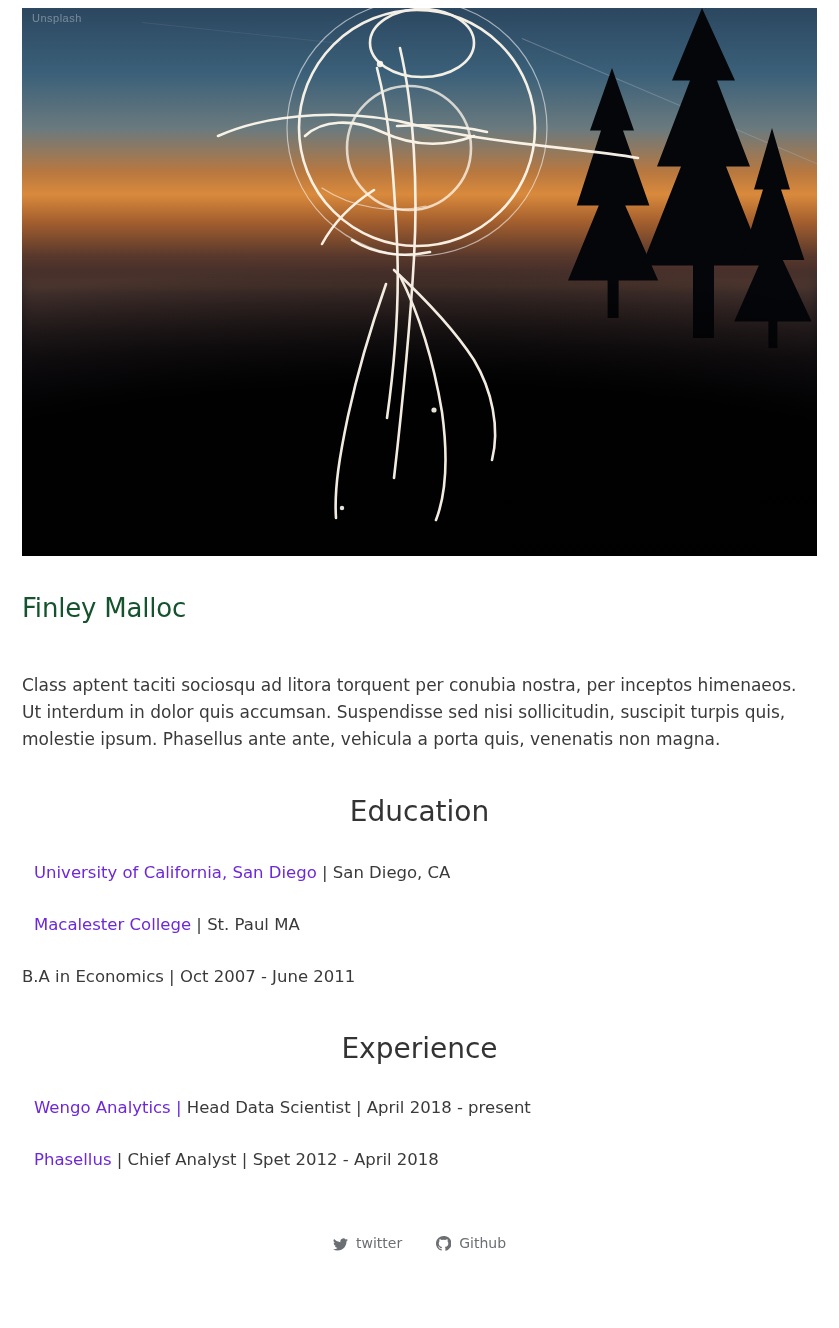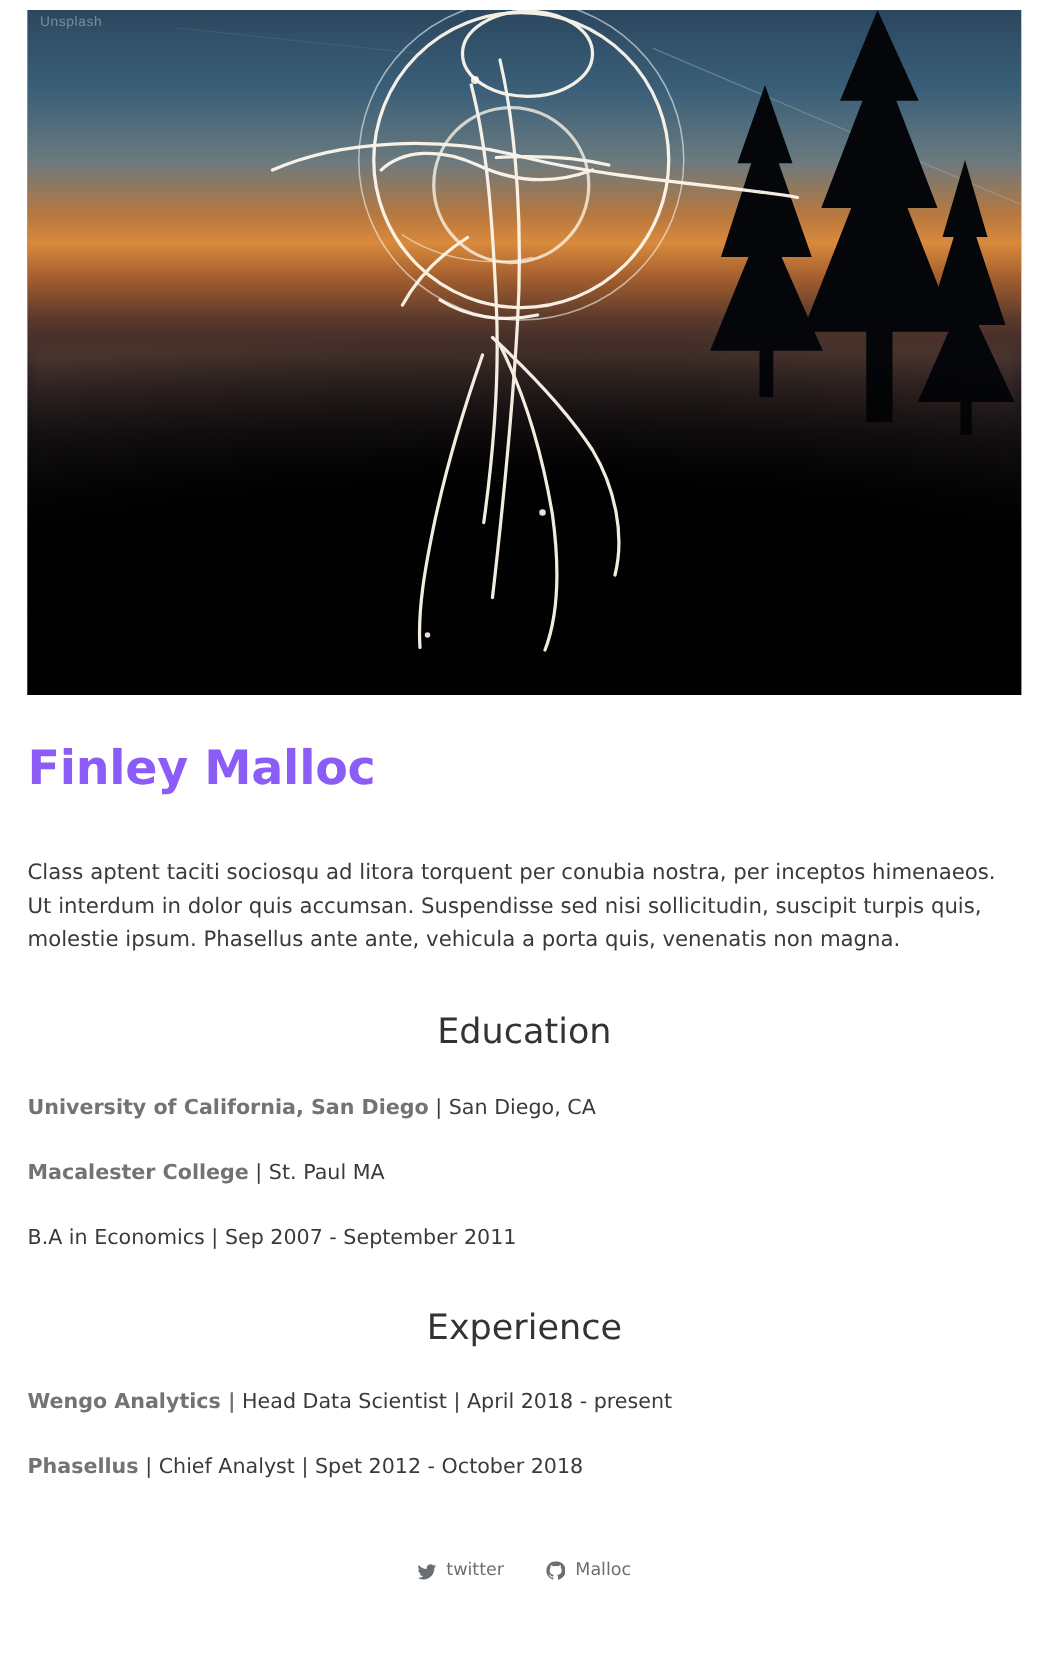--- a/index.html
+++ b/index.html
@@ -96,24 +96,24 @@
     letter-spacing: .5px;
     font-family: "Liberation Sans", sans-serif;
   }
 
   .content {
     padding: 0 22px;
     box-sizing: border-box;
   }
   h1.name {
     font-family: "DejaVu Sans", sans-serif;
-    font-weight: 700;
-    font-size: 38px;
+    font-weight: 400;
+    font-size: 26px;
     line-height: 1.1;
-    color: #8b5cf6;
+    color: #14532d;
     margin: 38px 0 0 0;
     letter-spacing: -0.2px;
   }
   p.bio {
     font-size: 17px;
     line-height: 27px;
     color: #3a3a3a;
     margin: 49px 0 0 0;
     max-width: 800px;
   }
@@ -124,21 +124,21 @@
     color: #333333;
     margin: 42px 0 0 0;
     text-align: center;
   }
   .line {
     font-size: 16.5px;
     line-height: 26px;
     color: #3a3a3a;
     margin: 26px 0 0 0;
   }
-  .line b { font-weight: 700; color: #737373; }
+  .line b { font-weight: 400; color: #6d28d9; margin-left: 12px; }
   .edu-block .line:first-child { margin-top: 32px; }
   .exp-block .line:first-child { margin-top: 30px; }
 
   .footer {
     margin-top: 62px;
     padding-bottom: 30px;
     display: flex;
     justify-content: center;
     align-items: center;
     gap: 34px;
@@ -208,47 +208,47 @@
 
     <h2 class="section">Education</h2>
 
     <div class="edu-block">
       <div class="line">
         <b>University of California, San Diego</b><span> | San Diego, CA</span>
       </div>
       <div class="line">
         <b>Macalester College</b><span> | St. Paul MA</span>
       </div>
-      <div class="line">B.A in Economics | Sep 2007 - September 2011</div>
+      <div class="line">B.A in Economics | Oct 2007 - June 2011</div>
     </div>
 
     <h2 class="section">Experience</h2>
 
     <div class="exp-block">
       <div class="line">
         <b>Wengo Analytics |</b><span> Head Data Scientist | April 2018 - present</span>
       </div>
       <div class="line">
-        <b>Phasellus</b><span> | Chief Analyst | Spet 2012 - October 2018</span>
+        <b>Phasellus</b><span> | Chief Analyst | Spet 2012 - April 2018</span>
       </div>
     </div>
 
     <div class="footer">
       <a class="social" href="#">
         <span>
           <svg width="15" height="13" viewBox="0 0 16 13" xmlns="http://www.w3.org/2000/svg">
             <path fill="#6b6f73" d="M16 1.54a6.5 6.5 0 0 1-1.89.52A3.28 3.28 0 0 0 15.55.24a6.57 6.57 0 0 1-2.08.8A3.28 3.28 0 0 0 7.9 4.03 9.31 9.31 0 0 1 1.11.6a3.28 3.28 0 0 0 1.02 4.38 3.25 3.25 0 0 1-1.49-.41v.04a3.28 3.28 0 0 0 2.63 3.22 3.3 3.3 0 0 1-1.48.06 3.28 3.28 0 0 0 3.06 2.28A6.58 6.58 0 0 1 0 11.54a9.29 9.29 0 0 0 5.03 1.47c6.04 0 9.34-5 9.34-9.34l-.01-.43A6.66 6.66 0 0 0 16 1.54z"></path>
           </svg>
         </span>
         <span>twitter</span>
       </a>
       <a class="social" href="#">
         <span>
           <svg width="15" height="15" viewBox="0 0 16 16" xmlns="http://www.w3.org/2000/svg">
             <path fill="#6b6f73" d="M8 0a8 8 0 0 0-2.53 15.59c.4.07.55-.17.55-.38l-.01-1.35c-2.01.37-2.53-.49-2.69-.94-.09-.23-.48-.94-.82-1.13-.28-.15-.68-.52-.01-.53.63-.01 1.08.58 1.23.82.72 1.21 1.87.87 2.33.66.07-.52.28-.87.51-1.07-1.78-.2-3.64-.89-3.64-3.95 0-.87.31-1.59.82-2.15-.08-.2-.36-1.02.08-2.12 0 0 .67-.21 2.2.82a7.4 7.4 0 0 1 4 0c1.53-1.04 2.2-.82 2.2-.82.44 1.1.16 1.92.08 2.12.51.56.82 1.27.82 2.15 0 3.07-1.87 3.75-3.65 3.95.29.25.54.73.54 1.48l-.01 2.19c0 .21.15.46.55.38A8 8 0 0 0 8 0z"></path>
           </svg>
         </span>
-        <span>Malloc</span>
+        <span>Github</span>
       </a>
     </div>
 
   </div>
 </div>
 
 </body></html>

